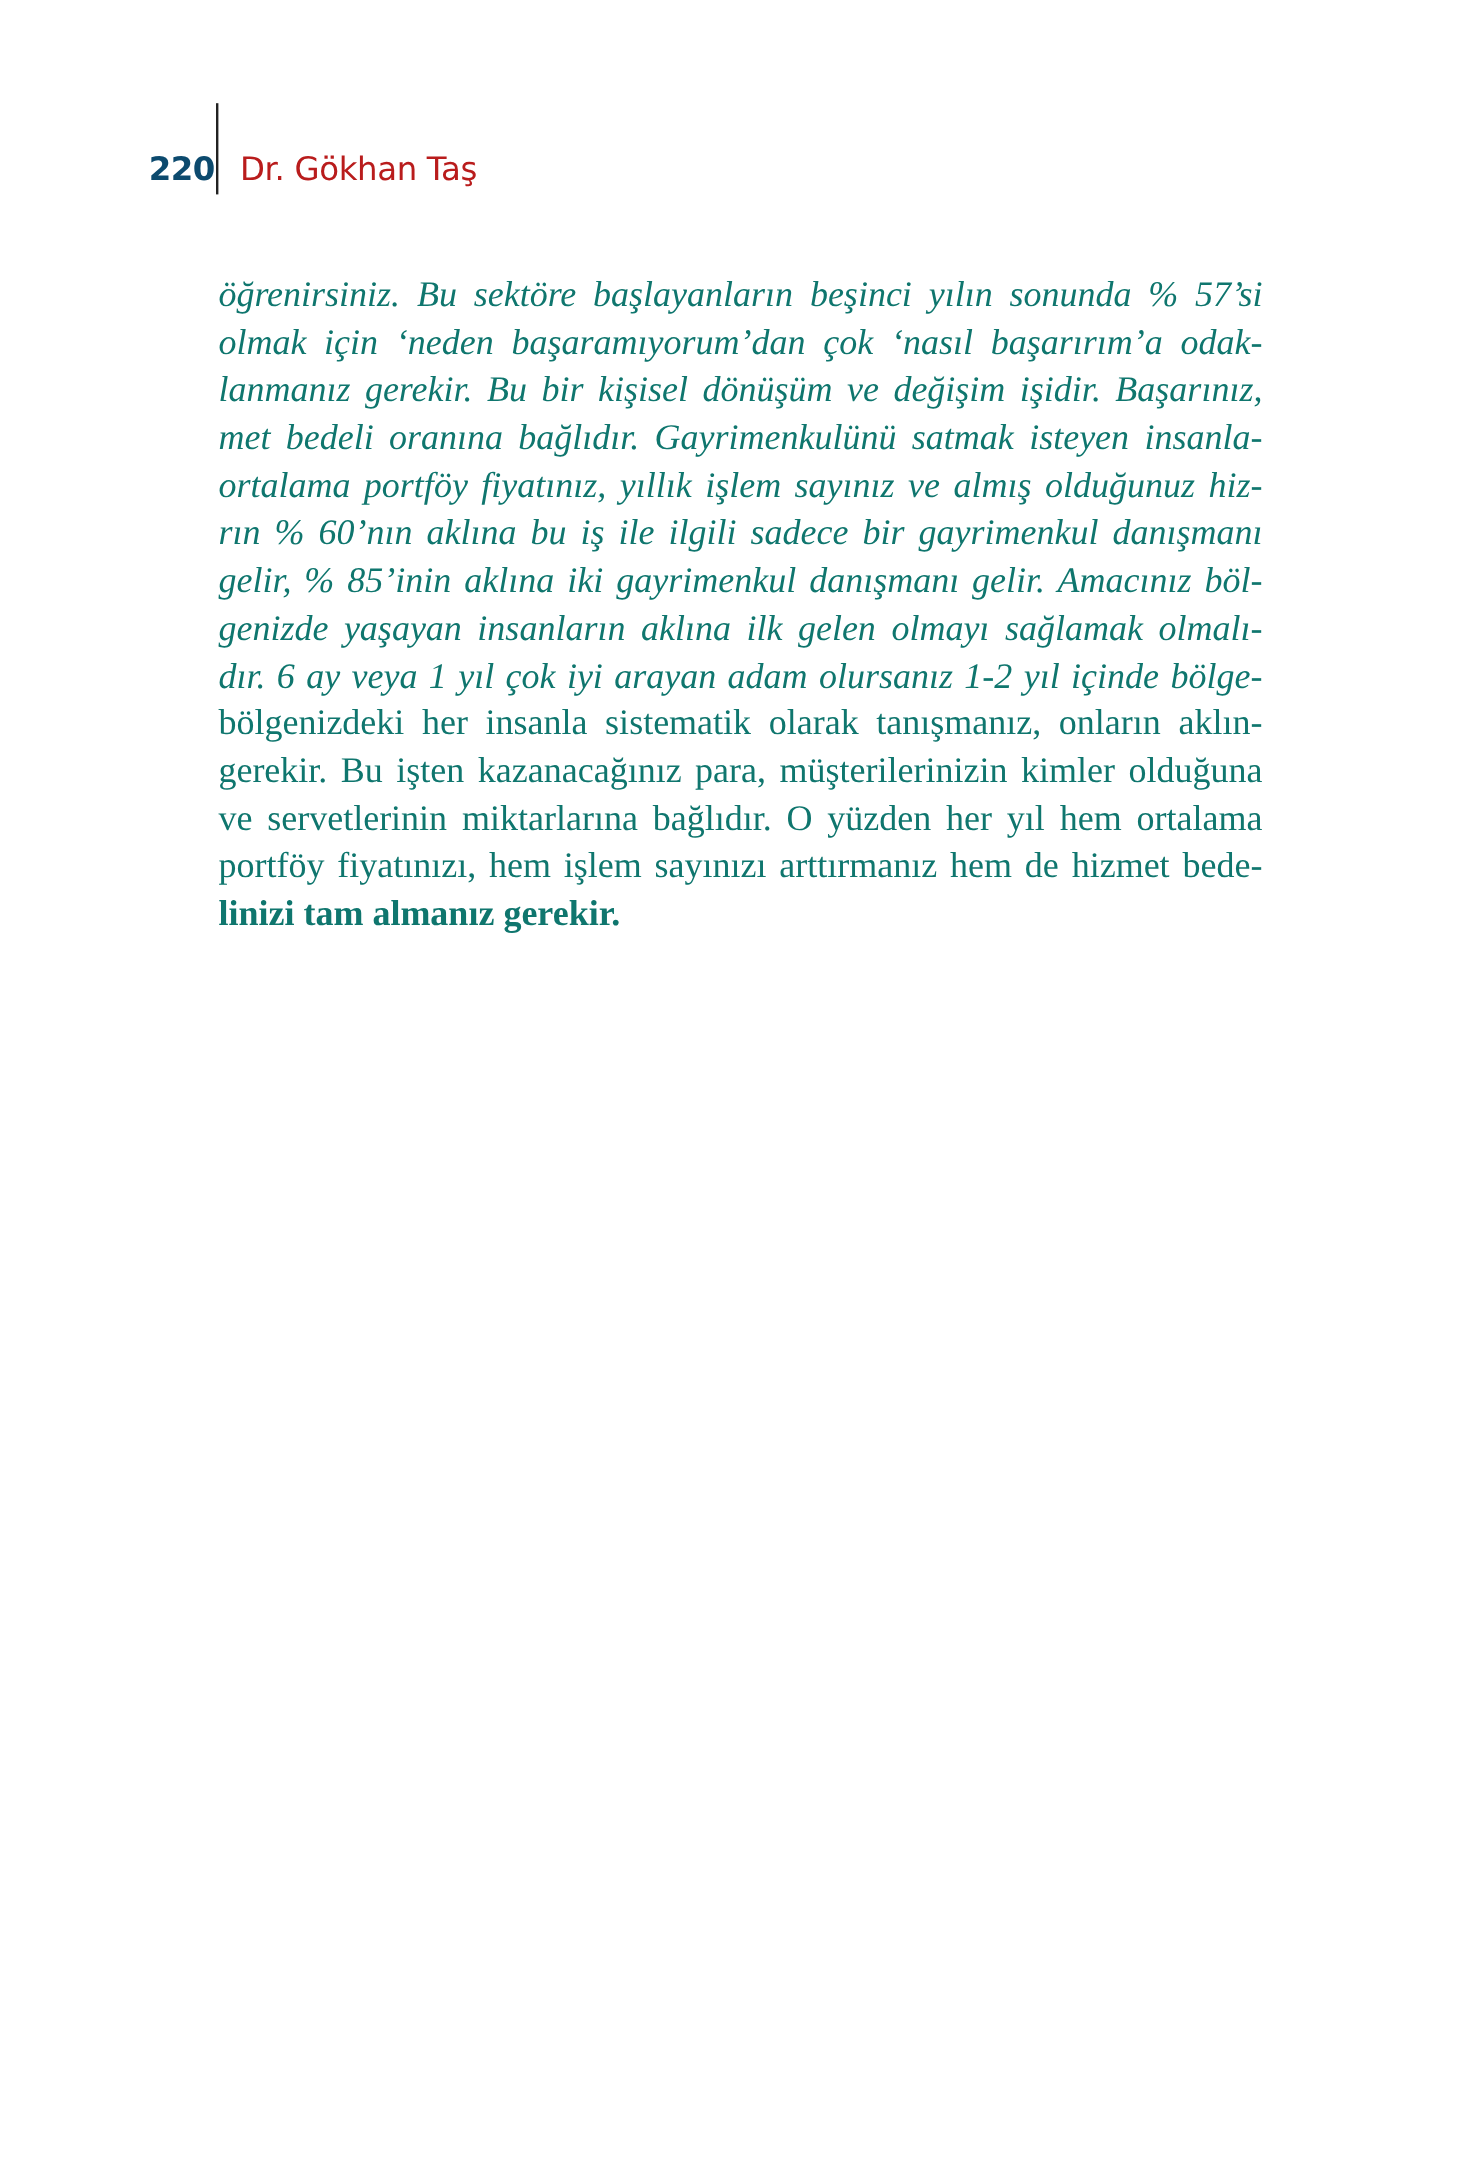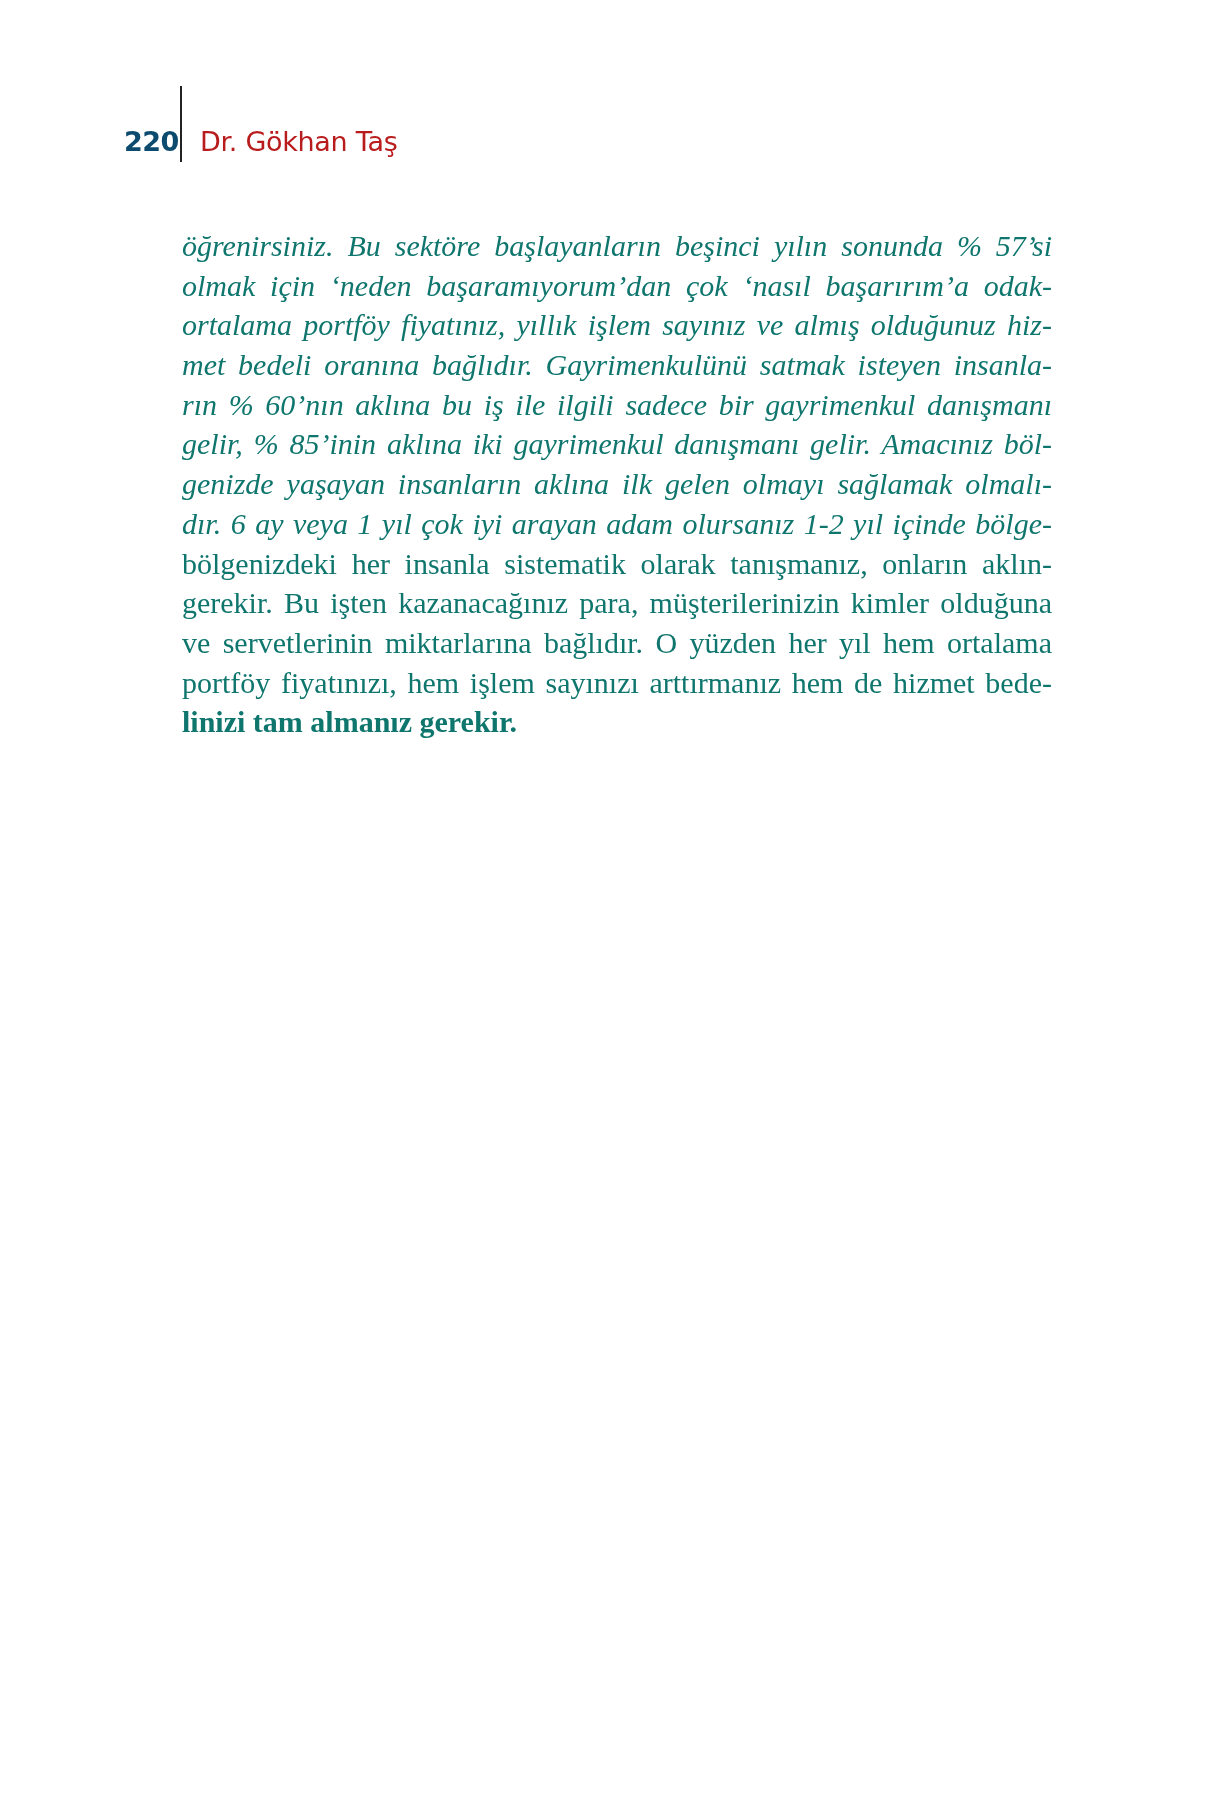--- a/index.html
+++ b/index.html
@@ -37,22 +37,23 @@
 
 <div class="header">
   <span class="page-number">220</span>
   <span class="divider"></span>
   <span class="author">Dr. Gökhan Taş</span>
 </div>
 
 <div class="body-text">
   <div class="line"><span class="inner"><span class="italic">öğrenirsiniz. Bu sektöre başlayanların beşinci yılın sonunda % 57’si</span><span></span></span></div>
   <div class="line"><span class="inner"><span class="italic">olmak için ‘neden başaramıyorum’dan çok ‘nasıl başarırım’a odak-</span><span></span></span></div>
+  <div class="line"><span class="inner"><span class="italic">lanmanız gerekir. Bu bir kişisel dönüşüm ve değişim işidir. Başarınız,</span><span></span></span></div>
+  <div class="line"><span class="inner"><span class="italic">met bedeli oranına bağlıdır. Gayrimenkulünü satmak isteyen insanla-</span><span></span></span></div>
   <div class="line"><span class="inner"><span class="italic">ortalama portföy fiyatınız, yıllık işlem sayınız ve almış olduğunuz hiz-</span><span></span></span></div>
-  <div class="line"><span class="inner"><span class="italic">met bedeli oranına bağlıdır. Gayrimenkulünü satmak isteyen insanla-</span><span></span></span></div>
   <div class="line"><span class="inner"><span class="italic">rın % 60’nın aklına bu iş ile ilgili sadece bir gayrimenkul danışmanı</span><span></span></span></div>
   <div class="line"><span class="inner"><span class="italic">gelir, % 85’inin aklına iki gayrimenkul danışmanı gelir. Amacınız böl-</span><span></span></span></div>
   <div class="line"><span class="inner"><span class="italic">genizde yaşayan insanların aklına ilk gelen olmayı sağlamak olmalı-</span><span></span></span></div>
   <div class="line"><span class="inner"><span class="italic">dır. 6 ay veya 1 yıl çok iyi arayan adam olursanız 1-2 yıl içinde bölge-</span><span></span></span></div>
   <div class="line"><span class="inner"><span class="italic"></span><span>bölgenizdeki her insanla sistematik olarak tanışmanız, onların aklın-</span></span></div>
   <div class="line"><span class="inner"><span class="italic"></span><span>gerekir. Bu işten kazanacağınız para, müşterilerinizin kimler olduğuna</span></span></div>
   <div class="line"><span class="inner"><span class="italic"></span><span>ve servetlerinin miktarlarına bağlıdır. O yüzden her yıl hem ortalama</span></span></div>
   <div class="line"><span class="inner"><span class="italic"></span><span>portföy fiyatınızı, hem işlem sayınızı arttırmanız hem de hizmet bede-</span></span></div>
   <div class="line last"><span class="inner"><span class="italic"></span><span>linizi tam almanız gerekir.</span></span></div>
 </div>

